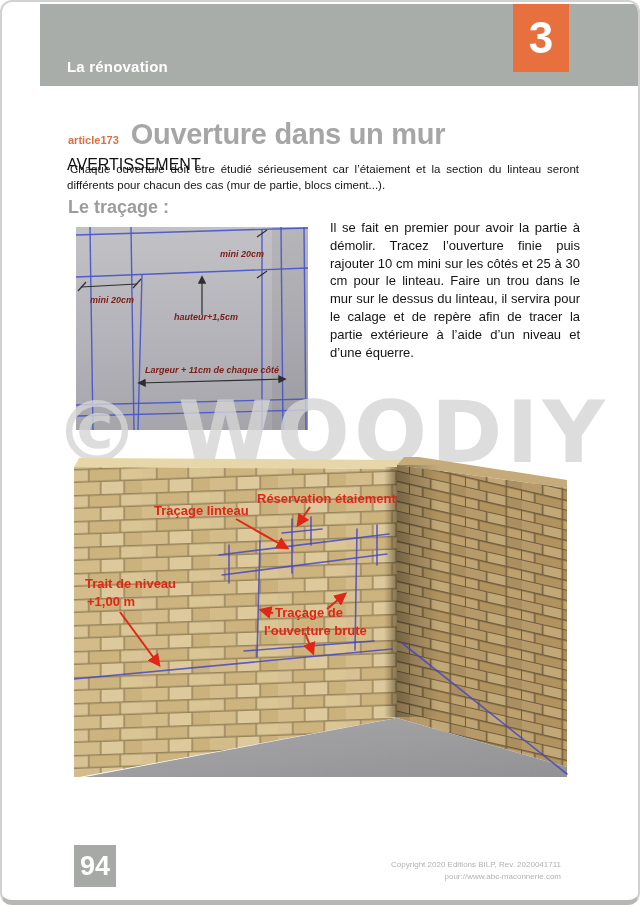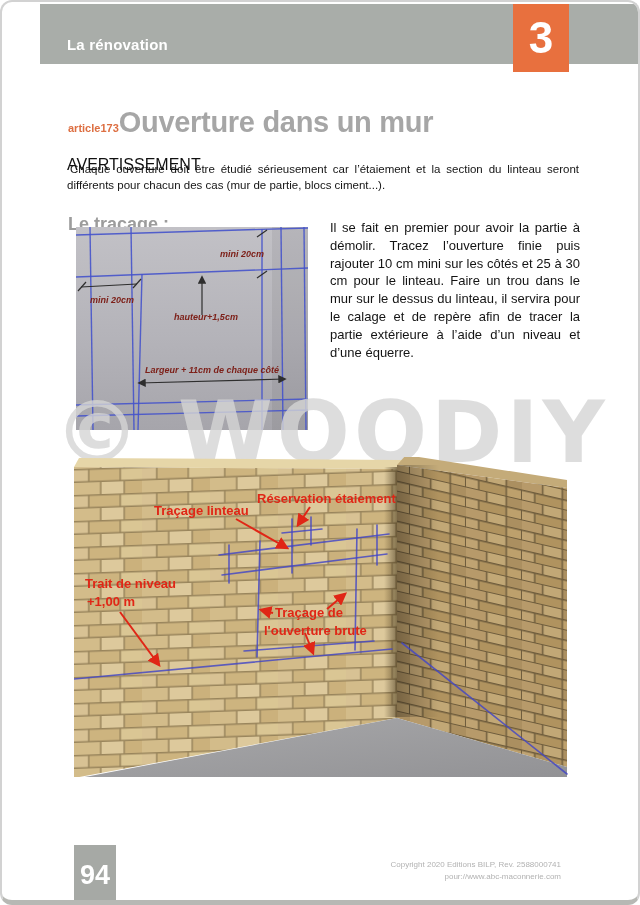--- a/index.html
+++ b/index.html
@@ -9,71 +9,71 @@
     box-sizing:border-box;
     background:#fff;
     border:2px solid #d2d2d2;
     border-bottom:5px solid #b7b8b4;
     border-radius:12px;
     overflow:hidden;
     font-family:"Liberation Sans",sans-serif;
   }
   
   .chapter-bar{
-    position:absolute;left:38px;top:2px;right:0;height:60px;
+    position:absolute;left:38px;top:2px;right:0;height:82px;
     background:#a9ada9;
   }
   .chapter-bar .section-title{
     position:absolute;left:27px;bottom:11px;
     color:#fff;font-size:15px;font-weight:bold;letter-spacing:.2px;
   }
   .chapter-num{
     position:absolute;left:473px;top:0;width:56px;height:68px;
     background:#e8703e;color:#fff;
     font-size:44px;font-weight:bold;
     display:flex;align-items:center;justify-content:center;
   }
   
   .title-row{
     position:absolute;left:66px;top:104px;right:50px;
     display:flex;align-items:baseline;gap:0;
   }
   .article-id{color:#dd6f42;font-size:11px;font-weight:bold;}
   .doc-title{
-    margin:0;color:#a6a6a6;font-size:29px;font-weight:bold;letter-spacing:-.3px;
+    margin:12px;color:#a6a6a6;font-size:29px;font-weight:bold;letter-spacing:-.3px;
   }
   .warning-title{
     position:absolute;left:65px;top:154px;
     font-size:16px;font-weight:normal;color:#111;
   }
   .warning-body{
     position:absolute;left:65px;top:159px;width:512px;
     font-size:11.5px;color:#141414;line-height:1.42;
     text-align:justify;text-indent:3px;
   }
   .section-heading{
     position:absolute;left:66px;top:195px;
-    color:#9c9c9c;font-size:18px;font-weight:bold;margin-top:17px;
+    color:#9c9c9c;font-size:18px;font-weight:bold;
   }
   .fig-layout{position:absolute;left:74px;top:225px;width:232px;height:203px;z-index:1;}
   .intro-par{
     position:absolute;left:328px;top:217px;width:250px;
     font-size:13px;color:#141414;line-height:1.37;text-align:justify;
   }
   .watermark{
     position:absolute;left:52px;top:380px;z-index:2;
     font-family:"DejaVu Sans",sans-serif;
     font-size:86px;font-weight:bold;letter-spacing:4px;
     color:rgba(213,213,213,0.8);white-space:nowrap;
     pointer-events:none;
   }
   .fig-wall{position:absolute;left:72px;top:455px;width:495px;height:320px;z-index:3;}
   
   .page-num-box{
-    position:absolute;left:72px;top:843px;width:42px;height:60px;
+    position:absolute;left:72px;top:843px;width:42px;height:42px;
     background:#a6a9a5;color:#fff;font-size:27px;font-weight:bold;
     display:flex;align-items:center;justify-content:center;
   }
   .copyright{
     position:absolute;right:77px;top:857px;
     text-align:right;font-size:8px;color:#b2b2b2;line-height:1.45;
   }
   svg text{font-family:"Liberation Sans",sans-serif;}
   .chalk{stroke:#4246c6;stroke-width:1.6;fill:none;opacity:.82;stroke-linecap:round;}
   .chalk1{stroke:#4553cb;stroke-width:1.4;fill:none;opacity:.9;}
@@ -218,17 +218,17 @@
       <text class="wall-label" x="201" y="160">Traçage de</text>
       <text class="wall-label" x="190" y="178">l'ouverture brute</text>
       <path class="red-arrow" d="M199,156 L187,153" marker-end="url(#ared)"></path>
       <path class="red-arrow" d="M253,152 L271,137" marker-end="url(#ared)"></path>
       <path class="red-arrow" d="M231,176 L239,196" marker-end="url(#ared)"></path>
     </g>
   </svg>
 
   <div class="page-num-box">94</div>
   <div class="copyright">
-    <div>Copyright 2020 Editions BILP, Rev. 2588000741</div>
+    <div>Copyright 2020 Editions BILP, Rev. 2020041711</div>
     <div>pour://www.abc-maconnerie.com</div>
   </div>
 
 </div>
 
 </body></html>

